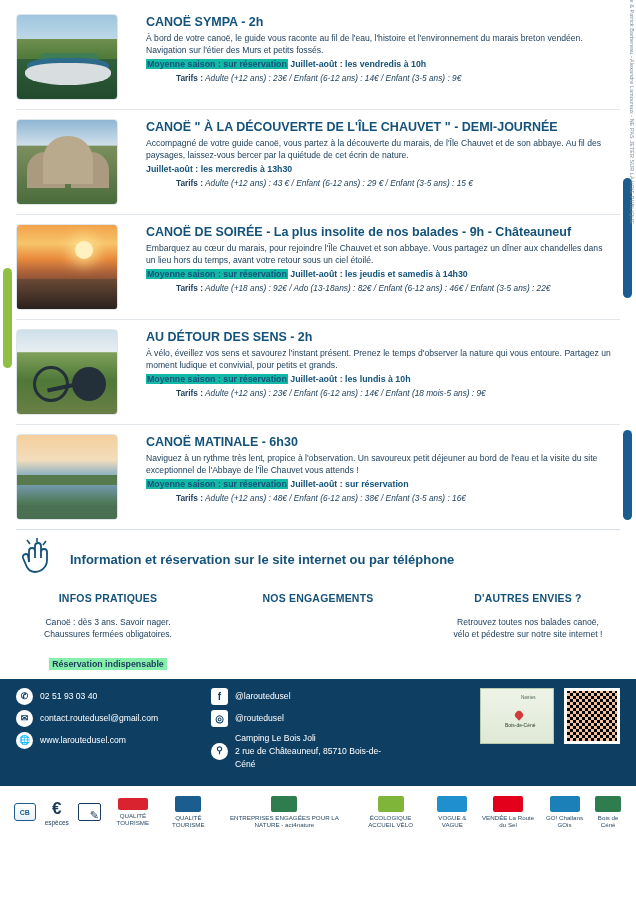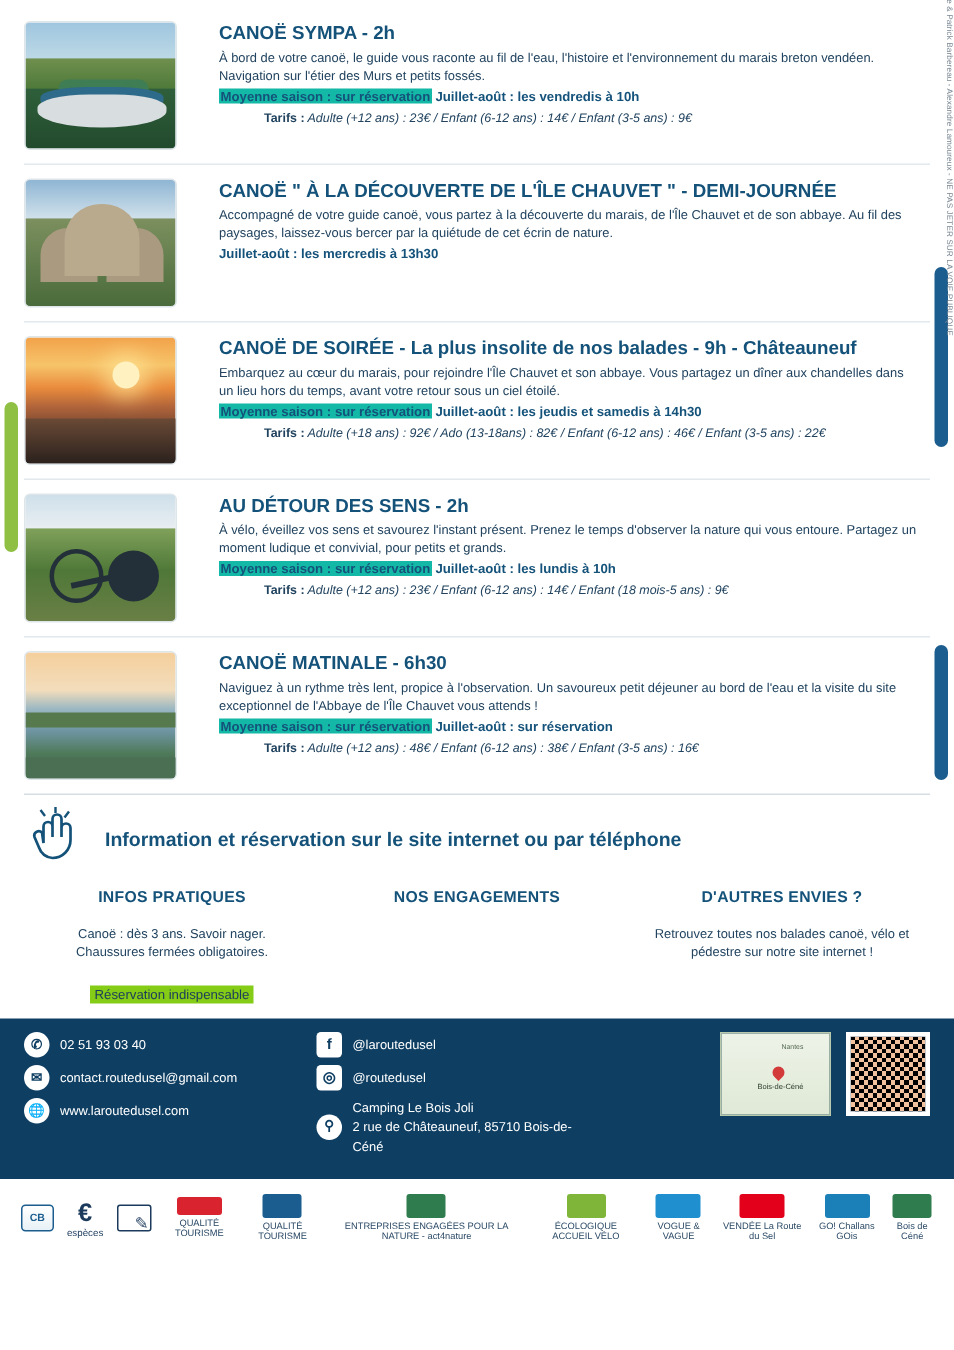--- a/index.html
+++ b/index.html
@@ -114,42 +114,42 @@
   .tap-icon { width: 42px; height: 42px; position: relative; color: #14527a; }
   .info-band-title {
     font-size: 13px;
     font-weight: bold;
     color: #14527a;
   }
 
   .three-cols {
     display: flex;
     margin: 6px 16px 0 16px;
-    gap: 6px;
+    gap: 26px;
   }
   .col { flex: 1; text-align: center; }
   .col h4 {
     margin: 6px 0 5px 0;
     font-size: 10.5px;
     font-weight: bold;
     color: #14527a;
     letter-spacing: .2px;
   }
   .col p {
     margin: 12px;
     font-size: 8.6px;
     line-height: 1.45;
     color: #21435f;
   }
   .col .stress {
     display: inline-block;
     margin-top: 4px;
-    font-weight: normal;
+    font-weight: bold;
     font-size: 8.8px;
-    background: #84cc16;
+    background: #86efac;
     padding: 1px 3px;
   }
 
   
   .footer {
     margin-top: 8px;
     background: #0e3f63;
     color: #ffffff;
     padding: 9px 16px 10px 16px;
     display: flex;
@@ -304,20 +304,24 @@
   <div class="sep"></div>
 
   <div class="card">
     <div class="card-photo ph2"></div>
     <div class="card-body">
       <div class="card-title">CANOË " À LA DÉCOUVERTE DE L'ÎLE CHAUVET " - DEMI-JOURNÉE</div>
       <div class="card-desc">Accompagné de votre guide canoë, vous partez à la découverte du marais, de l'Île Chauvet et de son abbaye. Au fil des paysages, laissez-vous bercer par la quiétude de cet écrin de nature.</div>
       <div class="card-sched">
         <span>Juillet-août : les mercredis à 13h30</span>
       </div>
+      <div class="card-prices">
+        <b>Tarifs :</b>
+        <span>Adulte (+12 ans) :  43 € / Enfant (6-12 ans) : 29 € / Enfant (3-5 ans) : 15 €</span>
+      </div>
     </div>
   </div>
   <div class="sep"></div>
 
   <div class="card">
     <div class="card-photo ph3"></div>
     <div class="card-body">
       <div class="card-title">CANOË DE SOIRÉE - La plus insolite de nos balades - 9h - Châteauneuf</div>
       <div class="card-desc">Embarquez au cœur du marais, pour rejoindre l'Île Chauvet et son abbaye. Vous partagez un dîner aux chandelles dans un lieu hors du temps, avant votre retour sous un ciel étoilé.</div>
       <div class="card-sched">

